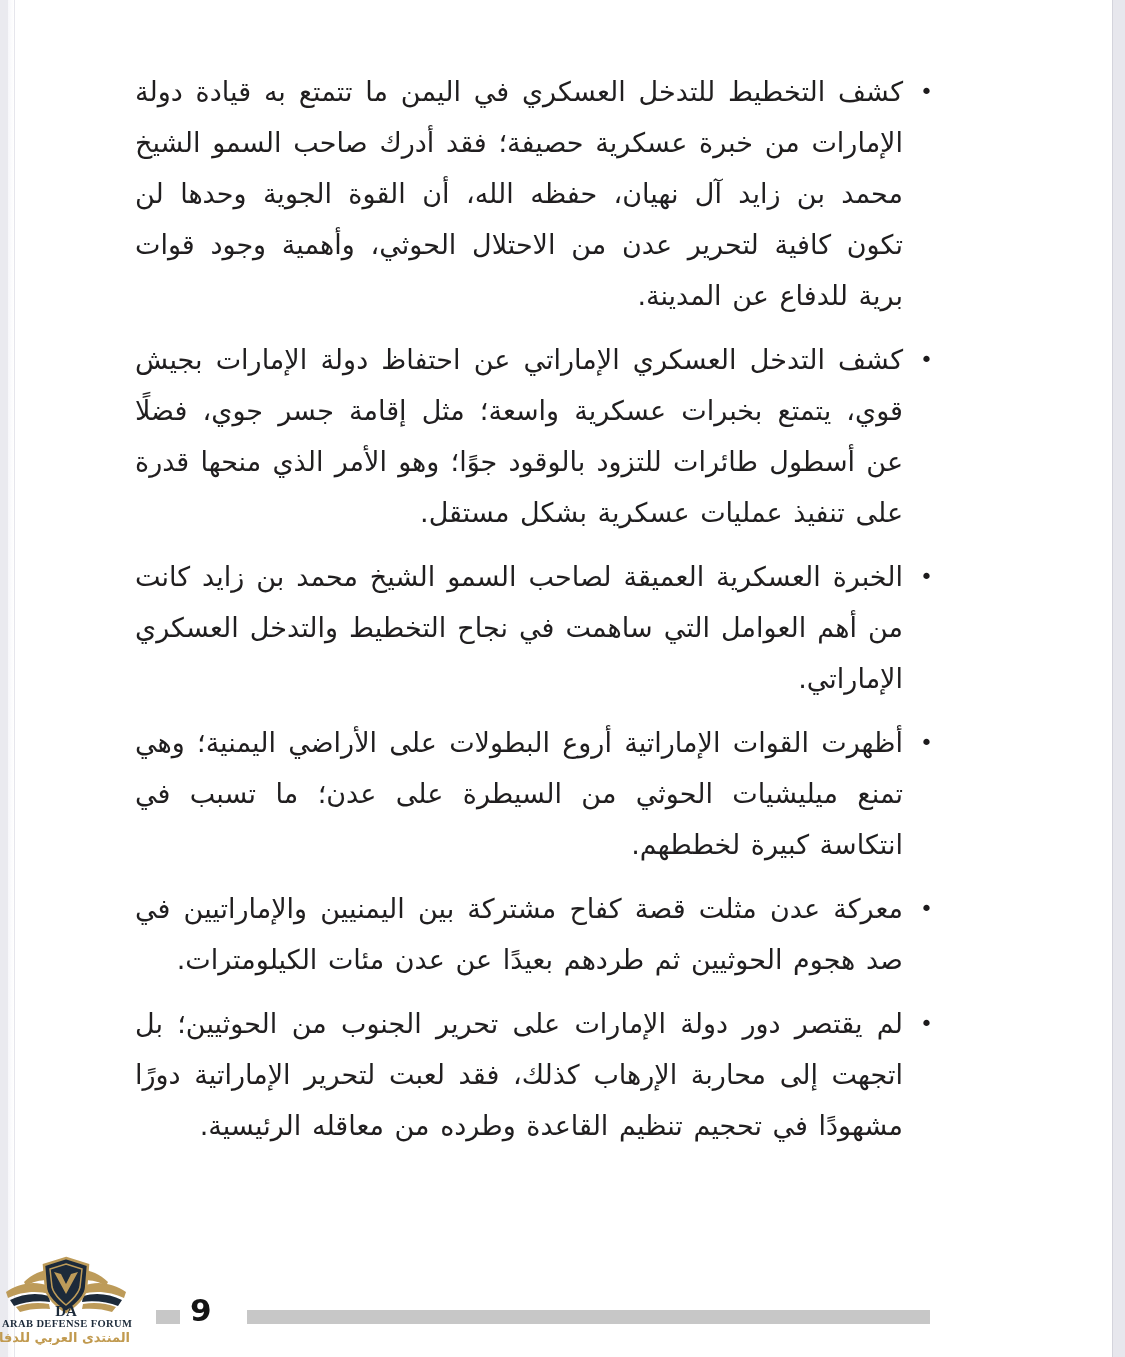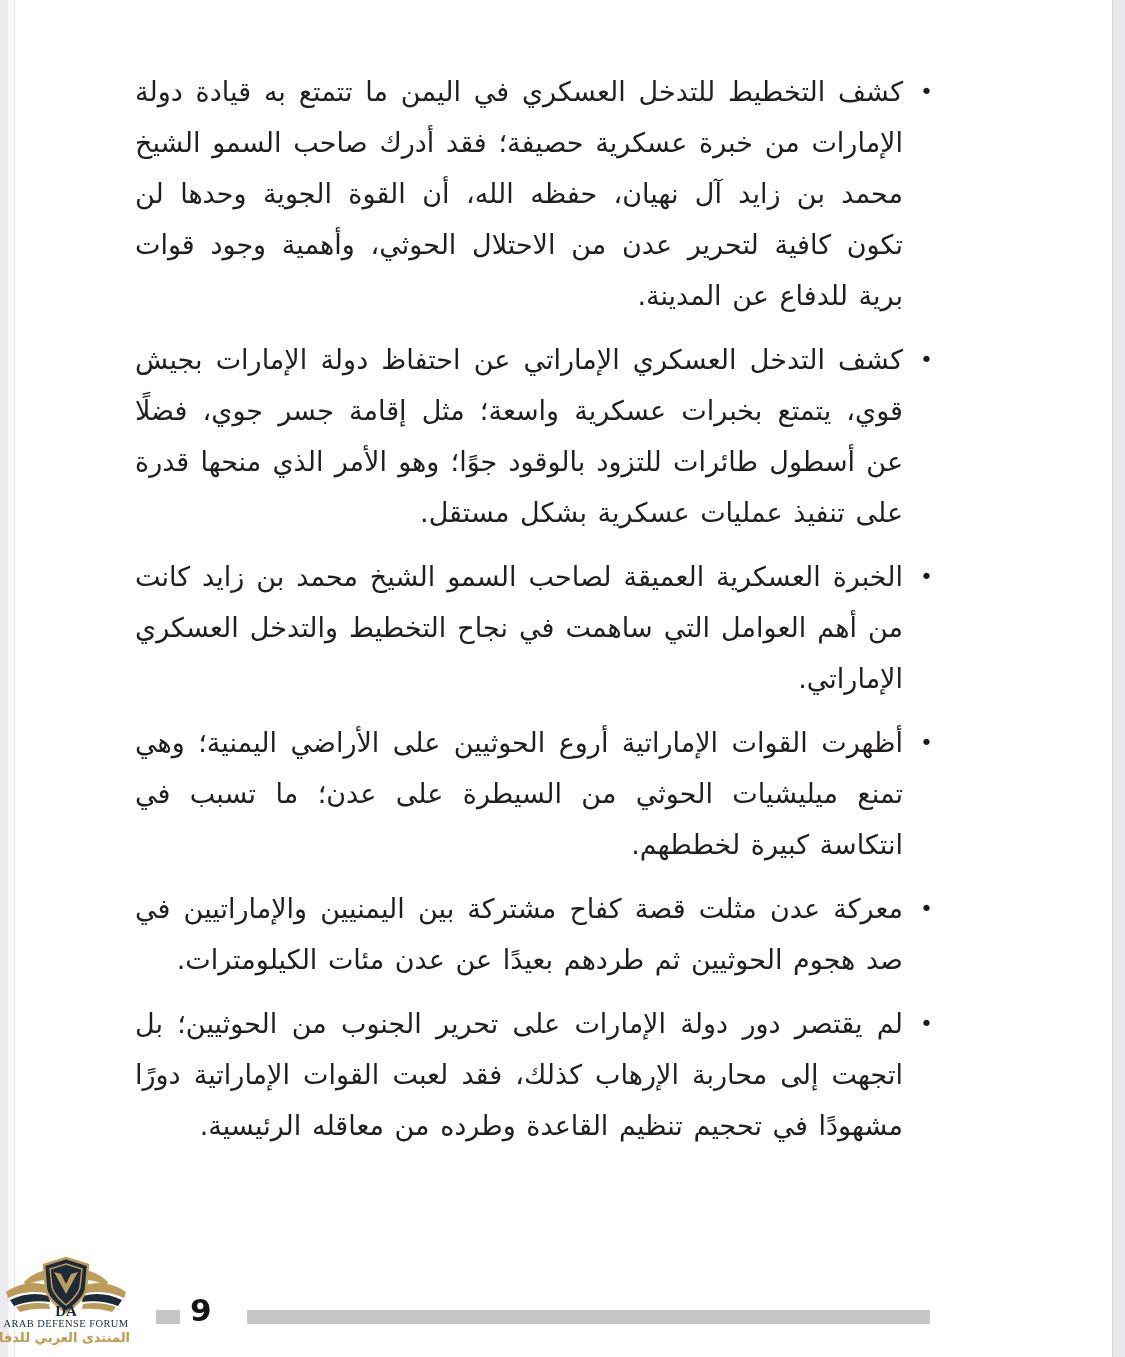--- a/index.html
+++ b/index.html
@@ -66,26 +66,26 @@
     font-family: "DejaVu Sans", sans-serif;
   }
   .footer-bar {
     position: absolute; left: 247px; top: 1310px;
     width: 683px; height: 14px; background: #c7c7c7;
   }
 
   
   .forum-logo {
     position: absolute; left: 2px; top: 1256px; width: 128px;
-    text-align: center; z-index: 6; direction: ltr;
+    z-index: 6; direction: ltr;
   }
   .forum-logo svg { display: block; margin: 0 auto; }
   .logo-title-en {
     font-family: "Liberation Serif", serif;
-    font-size: 10.5px; font-weight: normal; color: #1c2a3a;
+    font-size: 10.5px; font-weight: bold; color: #1c2a3a;
     letter-spacing: 0.4px; white-space: nowrap;
     margin-top: -2px;
   }
   .logo-title-ar {
     font-size: 13px; color: #c19a4f; font-weight: bold;
     white-space: nowrap; direction: rtl; margin-top: 1px;
   }
 </style>
 </head>
 <body>
@@ -106,31 +106,31 @@
     <div class="bullet-text">كشف التدخل العسكري الإماراتي عن احتفاظ دولة الإمارات بجيش قوي، يتمتع بخبرات عسكرية واسعة؛ مثل إقامة جسر جوي، فضلًا عن أسطول طائرات للتزود بالوقود جوًا؛ وهو الأمر الذي منحها قدرة على تنفيذ عمليات عسكرية بشكل مستقل.</div>
   </div>
 
   <div class="bullet-item">
     <div class="bullet-marker">•</div>
     <div class="bullet-text">الخبرة العسكرية العميقة لصاحب السمو الشيخ محمد بن زايد كانت من أهم العوامل التي ساهمت في نجاح التخطيط والتدخل العسكري الإماراتي.</div>
   </div>
 
   <div class="bullet-item">
     <div class="bullet-marker">•</div>
-    <div class="bullet-text">أظهرت القوات الإماراتية أروع الحوثيين على الأراضي اليمنية؛ وهي تمنع ميليشيات الحوثي من السيطرة على عدن؛ ما تسبب في انتكاسة كبيرة لخططهم.</div>
+    <div class="bullet-text">أظهرت القوات الإماراتية أروع البطولات على الأراضي اليمنية؛ وهي تمنع ميليشيات الحوثي من السيطرة على عدن؛ ما تسبب في انتكاسة كبيرة لخططهم.</div>
   </div>
 
   <div class="bullet-item">
     <div class="bullet-marker">•</div>
     <div class="bullet-text">معركة عدن مثلت قصة كفاح مشتركة بين اليمنيين والإماراتيين في صد هجوم الحوثيين ثم طردهم بعيدًا عن عدن مئات الكيلومترات.</div>
   </div>
 
   <div class="bullet-item">
     <div class="bullet-marker">•</div>
-    <div class="bullet-text">لم يقتصر دور دولة الإمارات على تحرير الجنوب من الحوثيين؛ بل اتجهت إلى محاربة الإرهاب كذلك، فقد لعبت القوات الإماراتية دورًا مشهودًا في تحجيم تنظيم القاعدة وطرده من معاقله الرئيسية.</div>
+    <div class="bullet-text">لم يقتصر دور دولة الإمارات على تحرير الجنوب من الحوثيين؛ بل اتجهت إلى محاربة الإرهاب كذلك، فقد لعبت لتحرير الإماراتية دورًا مشهودًا في تحجيم تنظيم القاعدة وطرده من معاقله الرئيسية.</div>
   </div>
 
 </div>
 
 <div class="footer-tick"></div>
 <div class="footer-page-number">9</div>
 <div class="footer-bar"></div>
 
 <div class="forum-logo">
   <svg width="124" height="64" viewBox="0 0 124 64">

